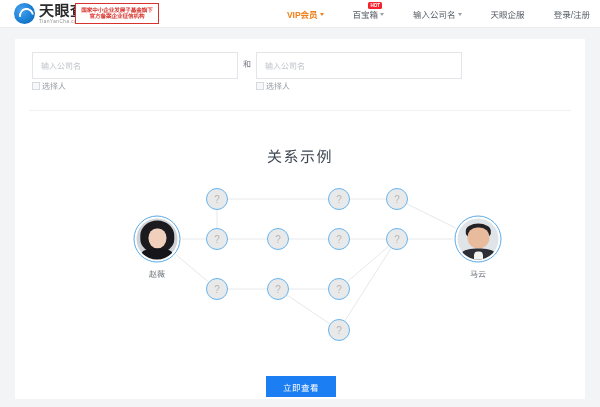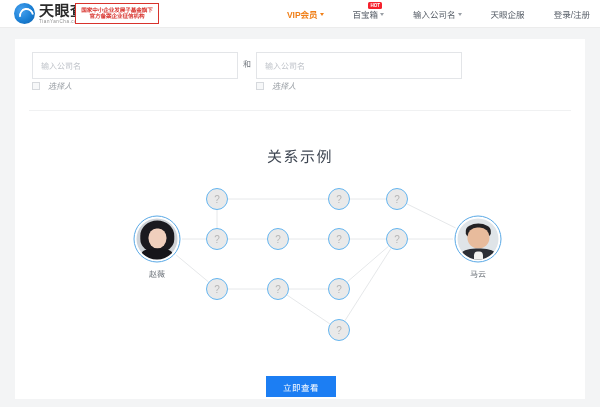--- a/index.html
+++ b/index.html
@@ -128,23 +128,22 @@
     color: #ffffff;
     border: none;
     font-size: 8.5px;
     font-family: "Liberation Sans", "DejaVu Sans", sans-serif;
     cursor: pointer;
     display: flex; align-items: center; justify-content: center;
   }
   .chk-row { position: absolute; top: 41px; left: 0; width: 570px; }
   .chk {
     position: absolute;
-    display: flex; align-items: center; gap: 8px;
-    cursor: pointer;
-    font-style: italic;
+    display: flex; align-items: center; gap: 2px;
+    cursor: pointer;
   }
   .chk-a { left: 17px; }
   .chk-b { left: 241px; }
   .chk .box {
     width: 8px; height: 8px;
     border: 1px solid #d6d9dd;
     background: #f7f8f9;
     flex: 0 0 auto;
   }
   .chk .lbl { font-size: 8px; color: #9ba0a6; }

